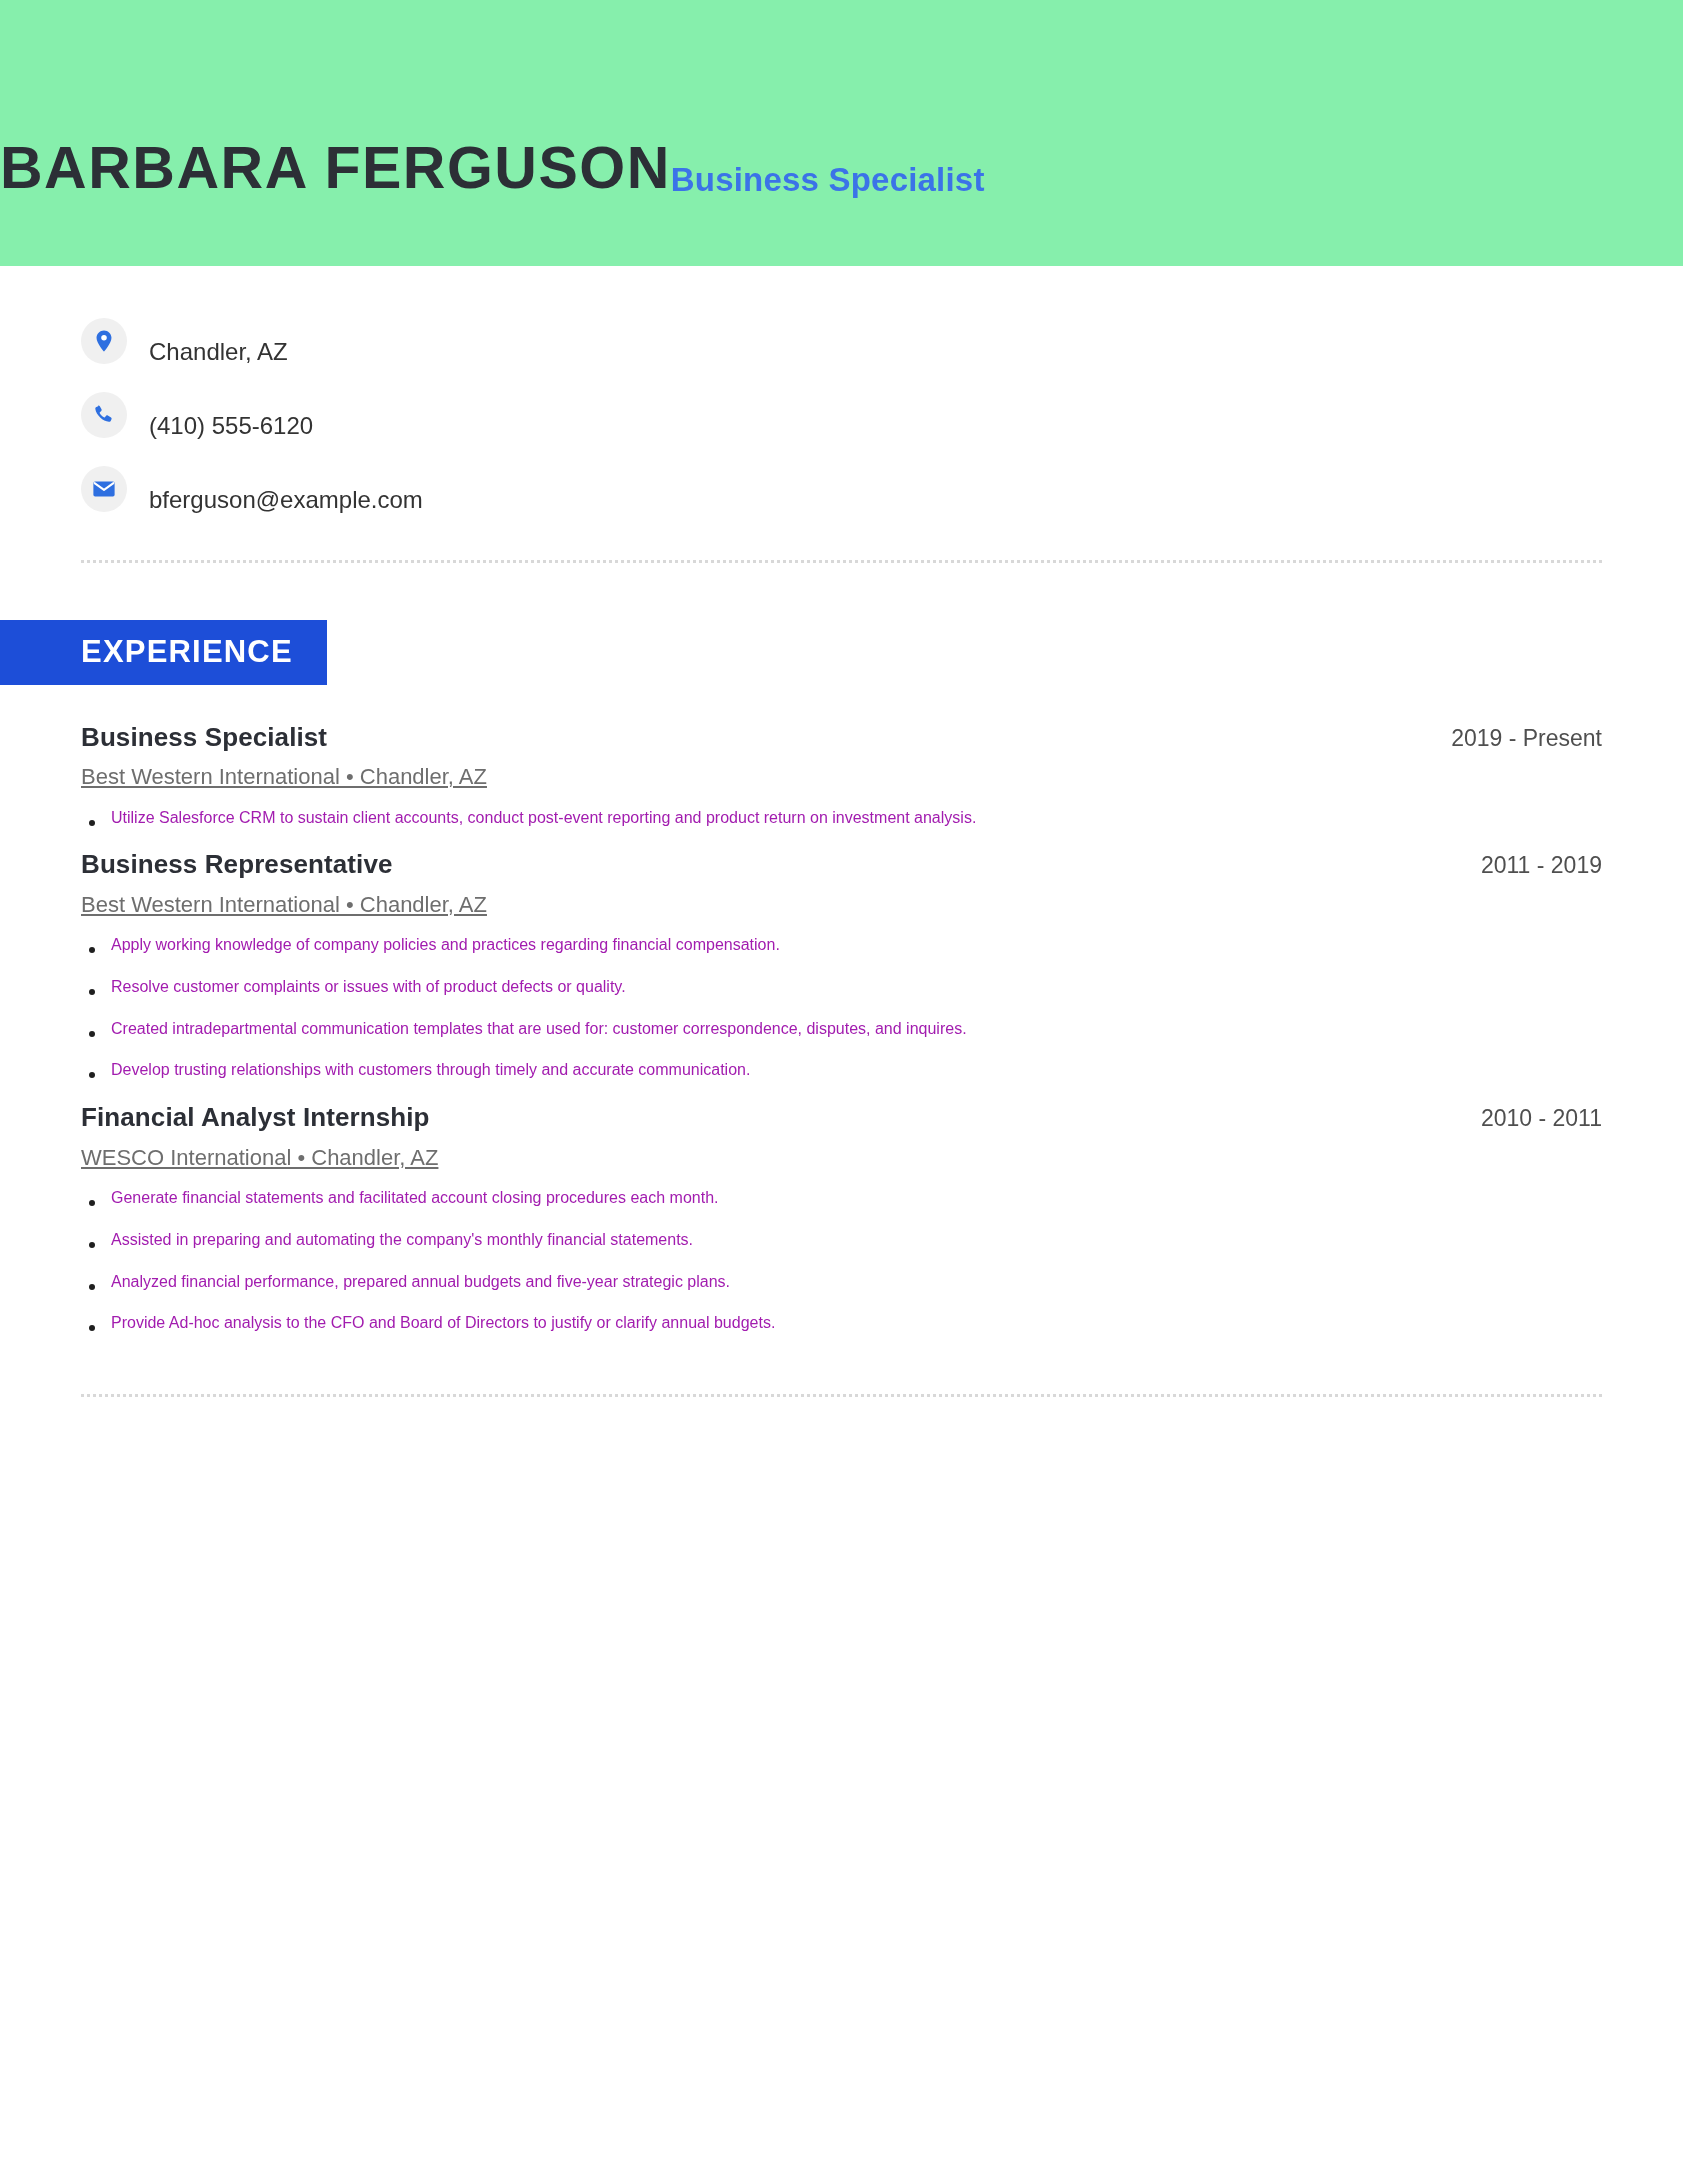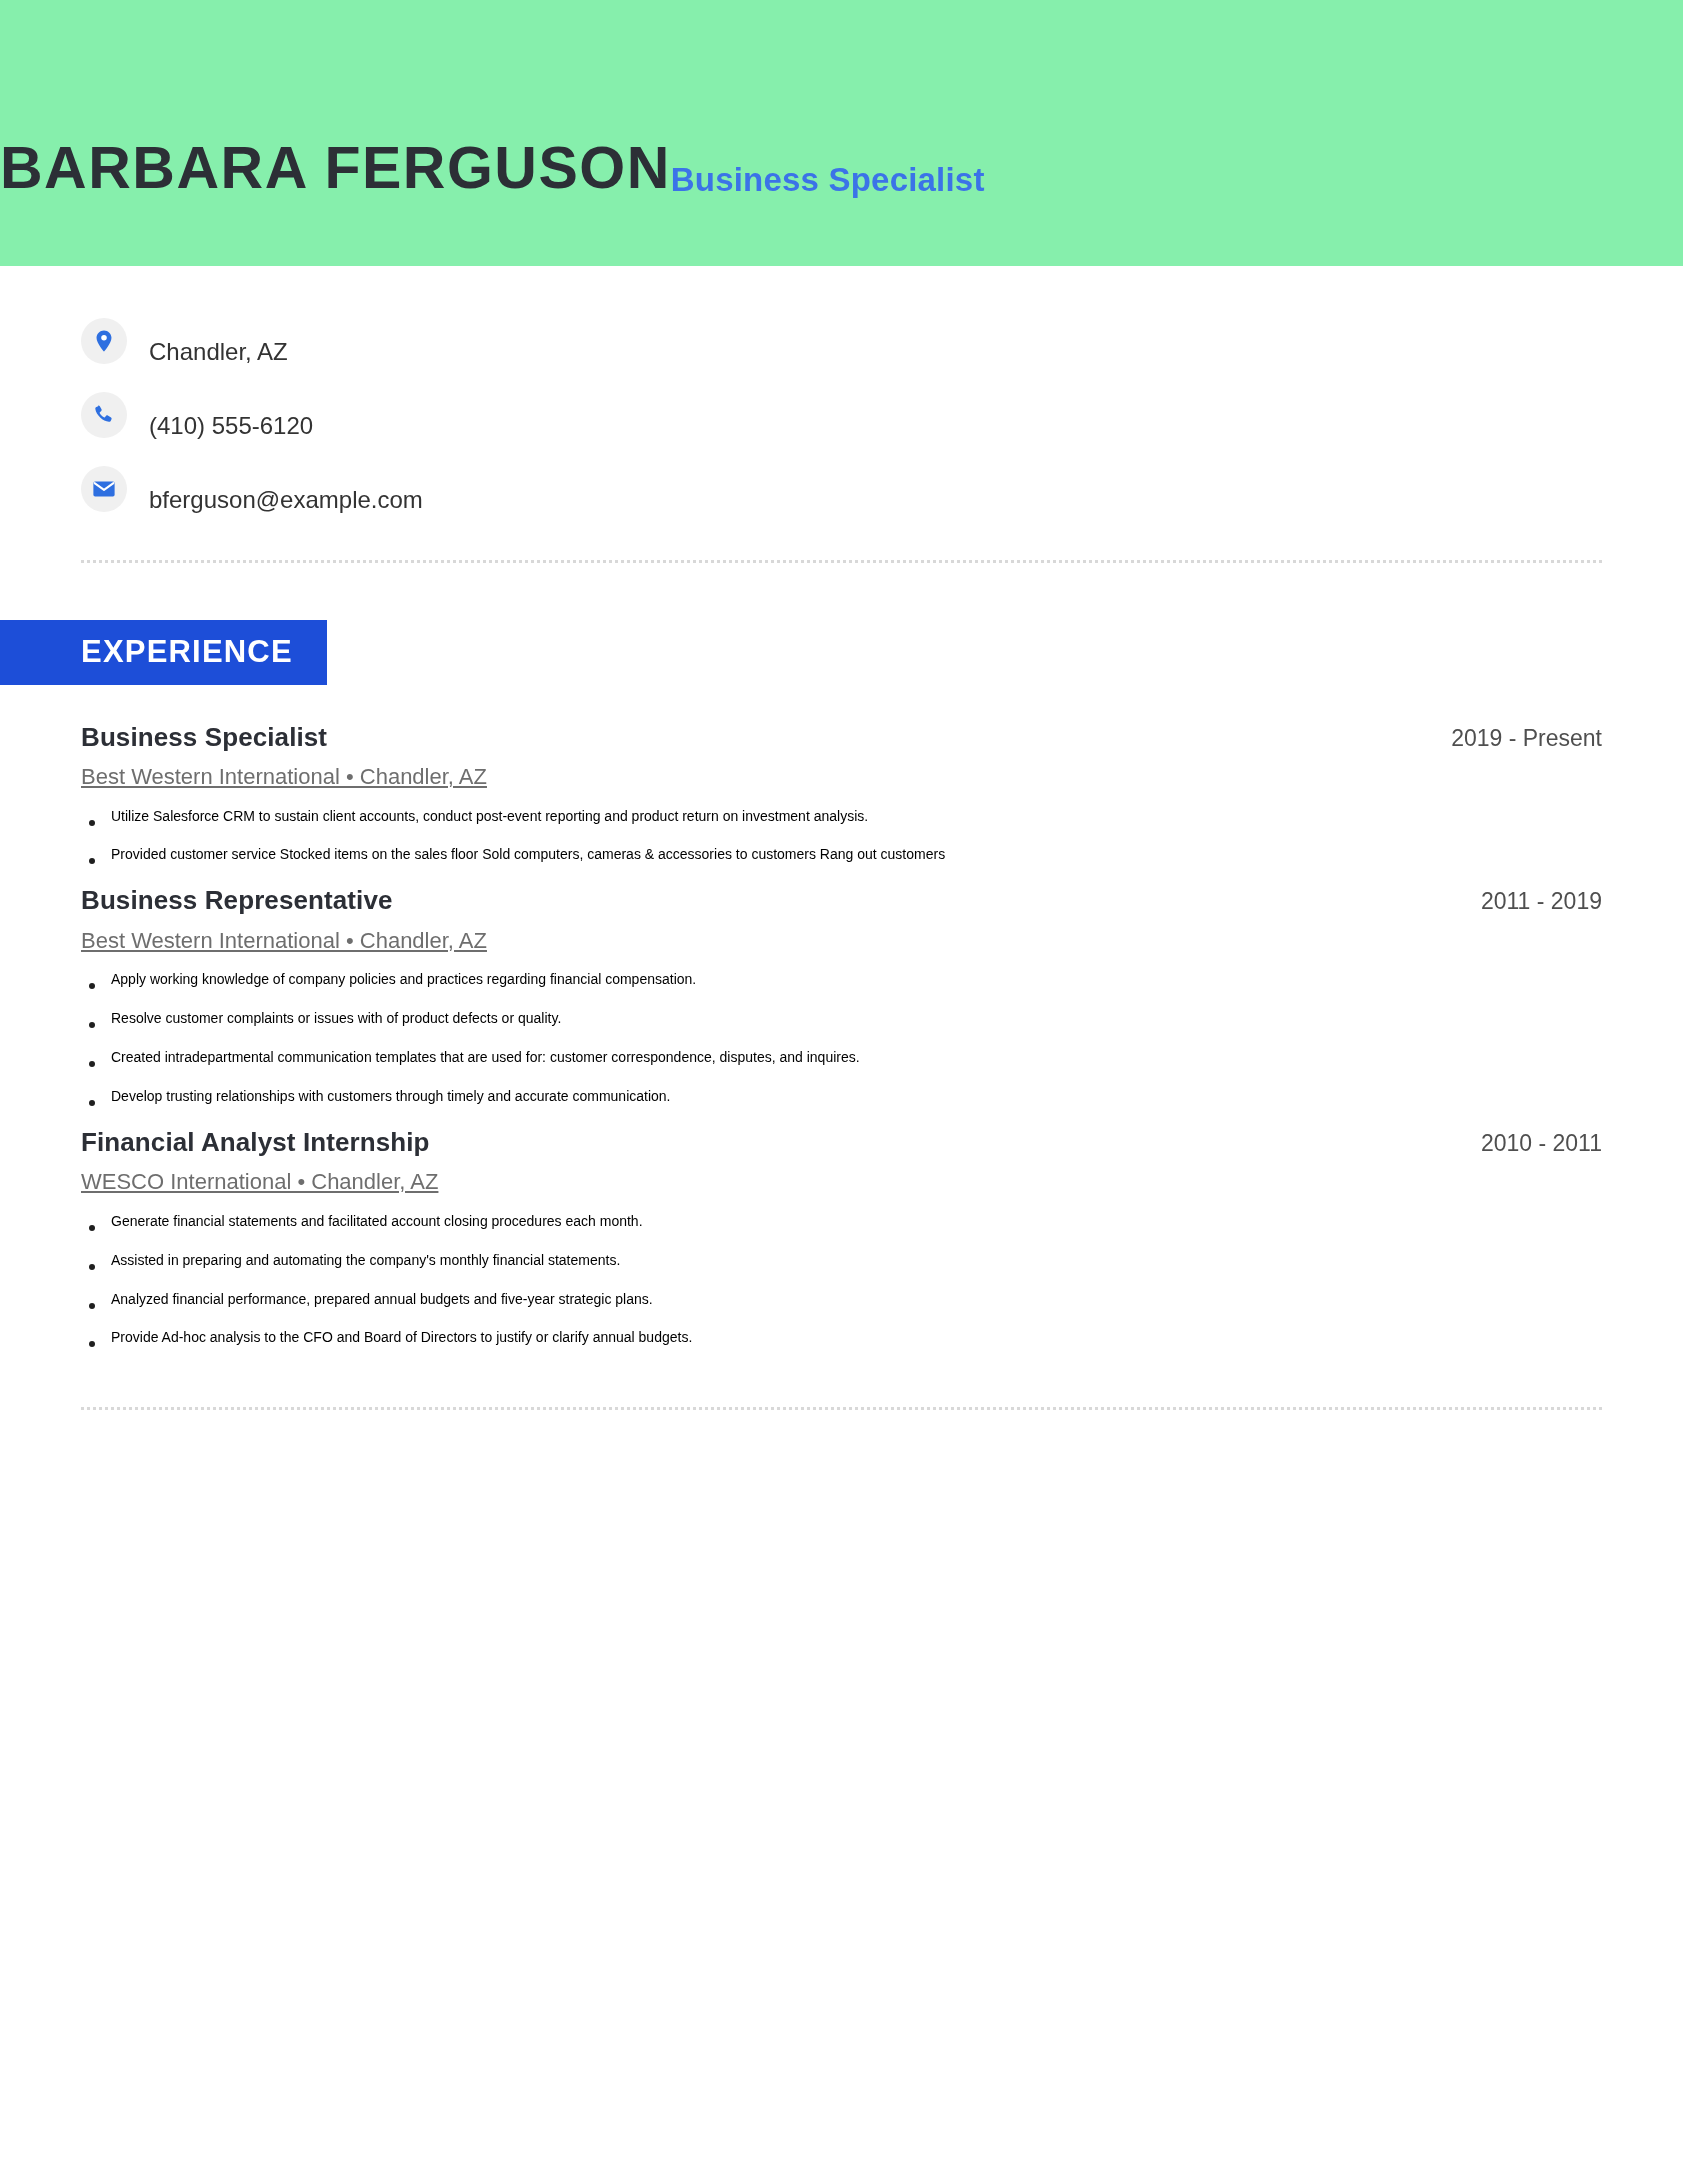--- a/index.html
+++ b/index.html
@@ -153,22 +153,22 @@
     text-decoration: underline;
   }
   .bullets {
     list-style: none;
     margin: 16px 0 0 0;
     padding: 0;
   }
   .bullets li {
     position: relative;
     padding-left: 30px;
-    font-size: 14px;
-    color: #000000;
+    font-size: 16px;
+    color: #a21caf;
     line-height: 1.42;
     margin-bottom: 19px;
     font-family: "Liberation Sans", sans-serif;
   }
   .bullets li::before {
     content: "";
     position: absolute;
     left: 8px;
     top: 13px;
     width: 6px;
@@ -236,21 +236,20 @@
     <div class="experience-list">
 
       <div class="job">
         <div class="job-head">
           <div class="job-title">Business Specialist</div>
           <div class="job-dates">2019 - Present</div>
         </div>
         <div class="job-meta">Best Western International  •  Chandler, AZ</div>
         <ul class="bullets">
           <li>Utilize Salesforce CRM to sustain client accounts, conduct post-event reporting and product return on investment analysis.</li>
-          <li>Provided customer service Stocked items on the sales floor Sold computers, cameras &amp; accessories to customers Rang out customers</li>
         </ul>
       </div>
 
       <div class="job">
         <div class="job-head">
           <div class="job-title">Business Representative</div>
           <div class="job-dates">2011 - 2019</div>
         </div>
         <div class="job-meta">Best Western International  •  Chandler, AZ</div>
         <ul class="bullets">

